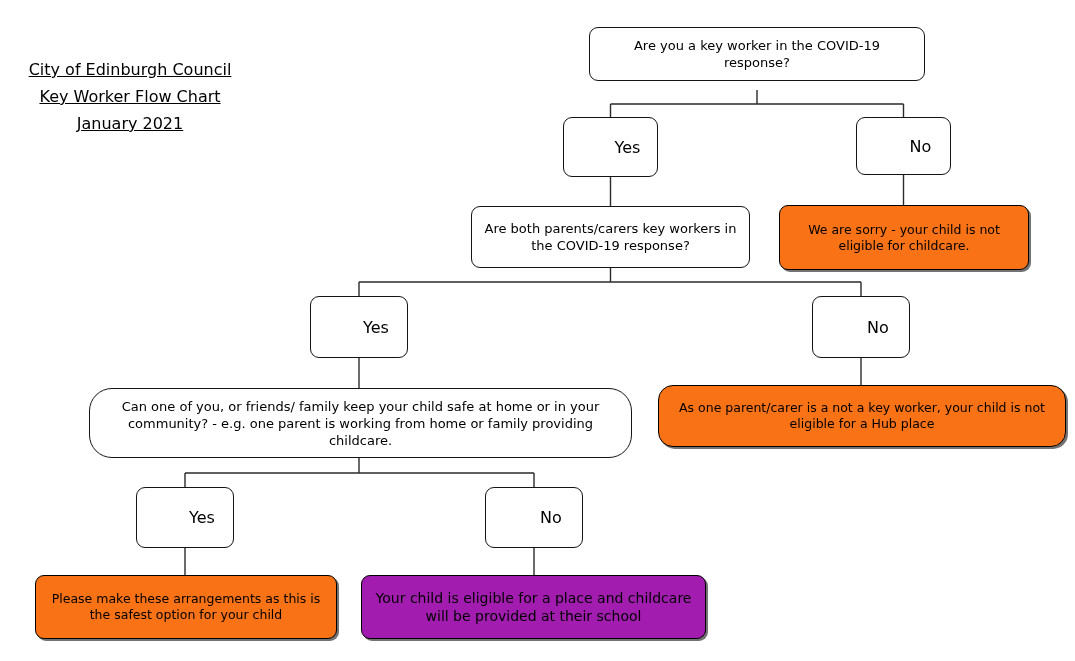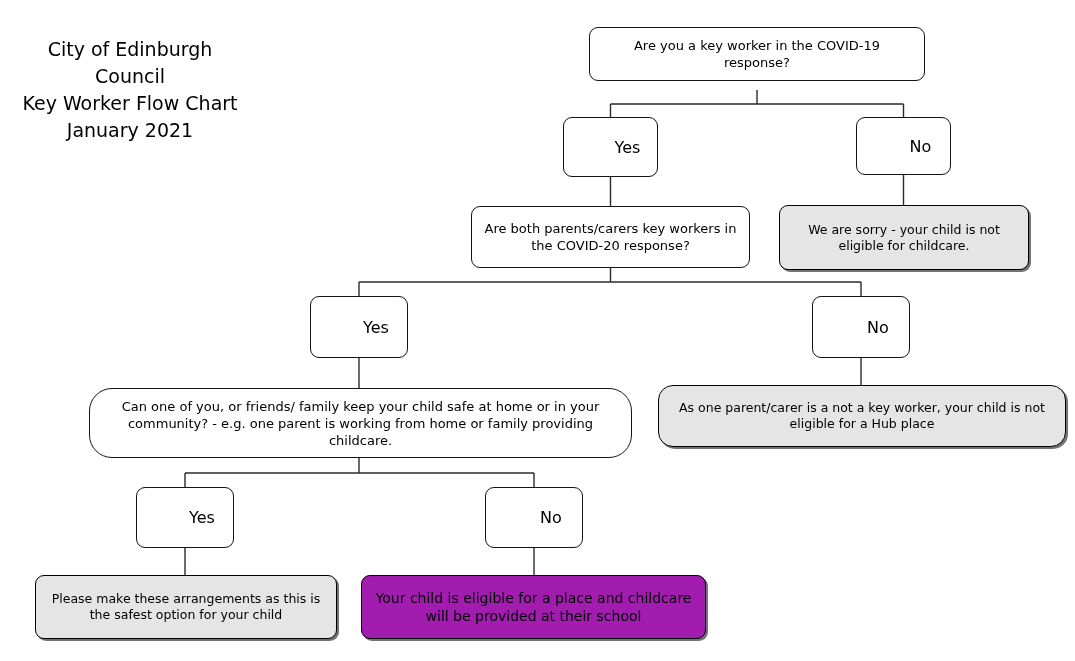--- a/index.html
+++ b/index.html
@@ -3,36 +3,37 @@
 <meta charset="utf-8">
 <style>
   html,body{margin:0;padding:0;background:#ffffff;}
   body{
     width:1075px;height:661px;position:relative;overflow:hidden;
     font-family:"DejaVu Sans","Liberation Sans",sans-serif;
     color:#000000;
   }
   #canvas{position:absolute;inset:0;width:1075px;height:661px;}
   .title{
-    position:absolute;left:10px;top:36px;width:240px;
-    text-align:center;font-size:19px;line-height:27px;color:#000;
+    position:absolute;left:10px;top:56px;width:240px;
+    text-align:center;font-size:16px;line-height:27px;color:#000;
     white-space:pre-line;
+    text-decoration:underline;
   }
   .node{
     position:absolute;box-sizing:border-box;
     border:1.4px solid #141414;border-radius:9px;
     background:#ffffff;
     display:flex;align-items:center;justify-content:center;
     text-align:center;
     font-size:13px;line-height:17px;
     padding:4px 9px;
     color:#000000;
   }
   .node.small{font-size:16px;padding-left:43px;}
-  .node.fill-red{background:#e5e5e5;border-color:#000000;
+  .node.fill-red{background:#f97316;border-color:#000000;
     box-shadow:2px 2px 0 rgba(0,0,0,0.55);}
   .node.fill-green{background:#a21caf;border-color:#000000;
     box-shadow:2px 2px 0 rgba(0,0,0,0.55);}
   .node span{display:block;}
   svg.links{position:absolute;left:0;top:0;width:1075px;height:661px;pointer-events:none;}
   svg.links path,svg.links line{stroke:#2b2b2b;stroke-width:1.4px;fill:none;}
 </style>
 </head>
 <body>
 
@@ -73,21 +74,21 @@
 
   <div class="node small" style="left:856px;top:117px;width:95px;height:58px;">
     <span>No</span>
   </div>
 
   <div class="node fill-red" style="left:779px;top:205px;width:250px;height:65px;font-size:12.5px;line-height:16px;">
     <span>We are sorry - your child is not eligible for childcare.</span>
   </div>
 
   <div class="node" style="left:471px;top:206px;width:279px;height:62px;">
-    <span>Are both parents/carers key workers in the COVID-20 response?</span>
+    <span>Are both parents/carers key workers in the COVID-19 response?</span>
   </div>
 
   <div class="node small" style="left:310px;top:296px;width:98px;height:62px;">
     <span>Yes</span>
   </div>
 
   <div class="node small" style="left:812px;top:296px;width:98px;height:62px;">
     <span>No</span>
   </div>
 

